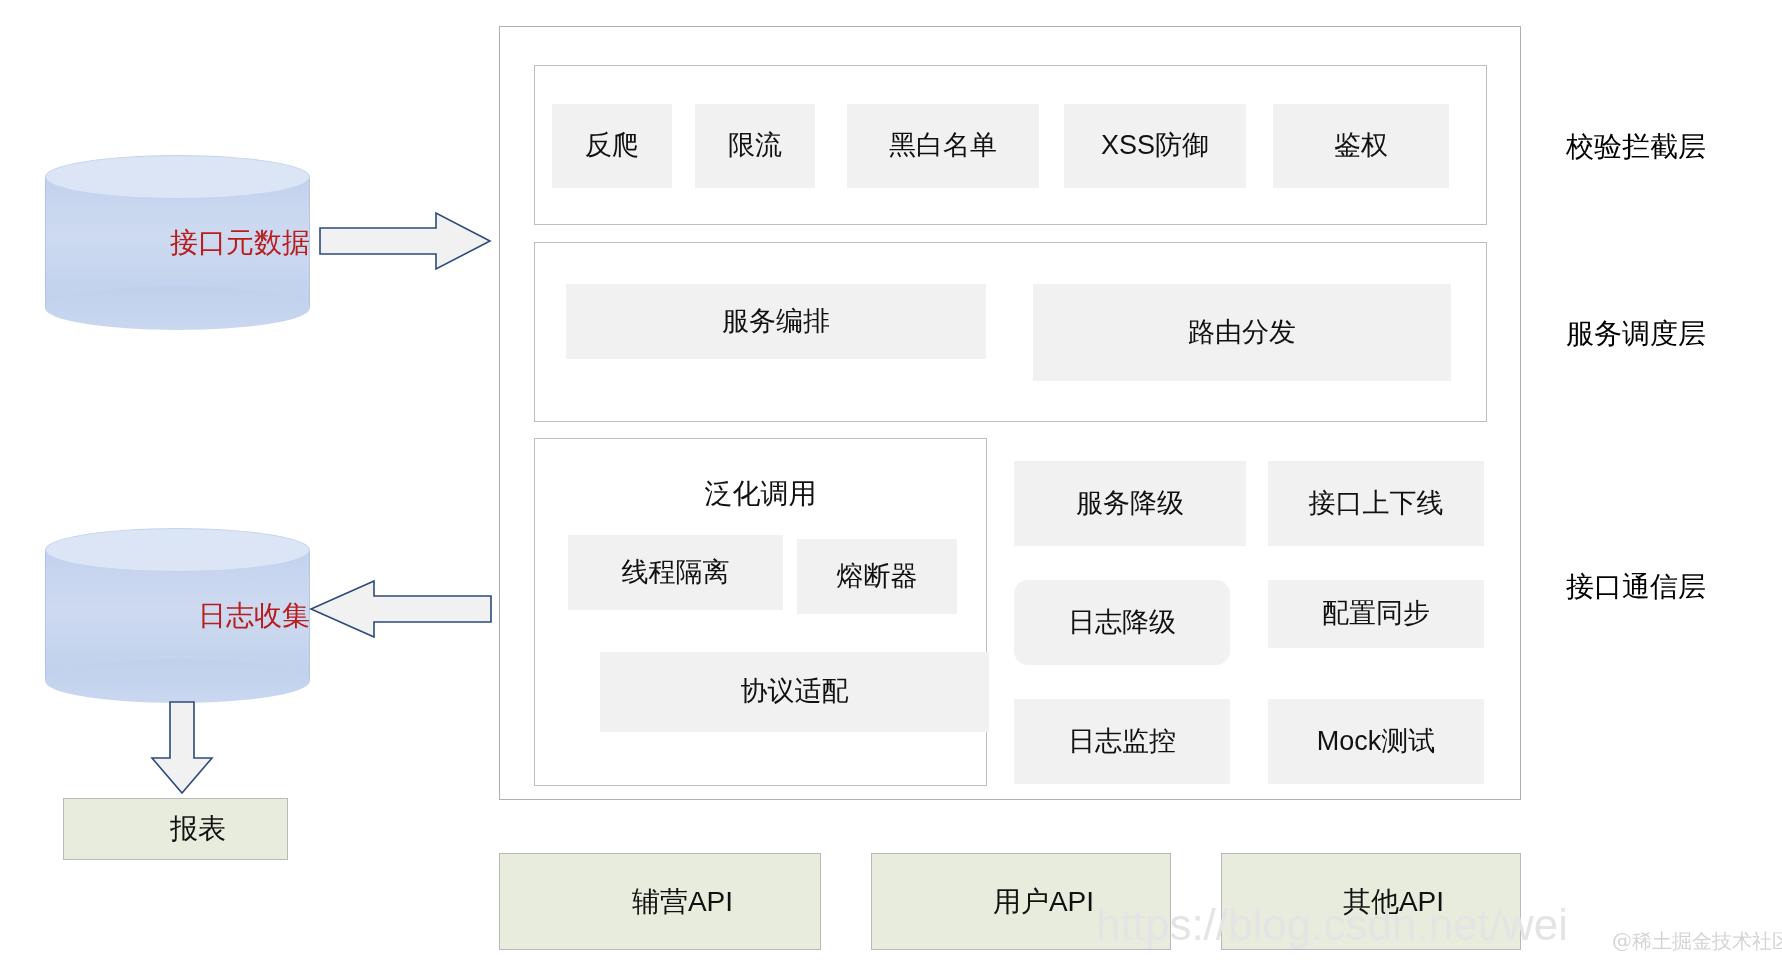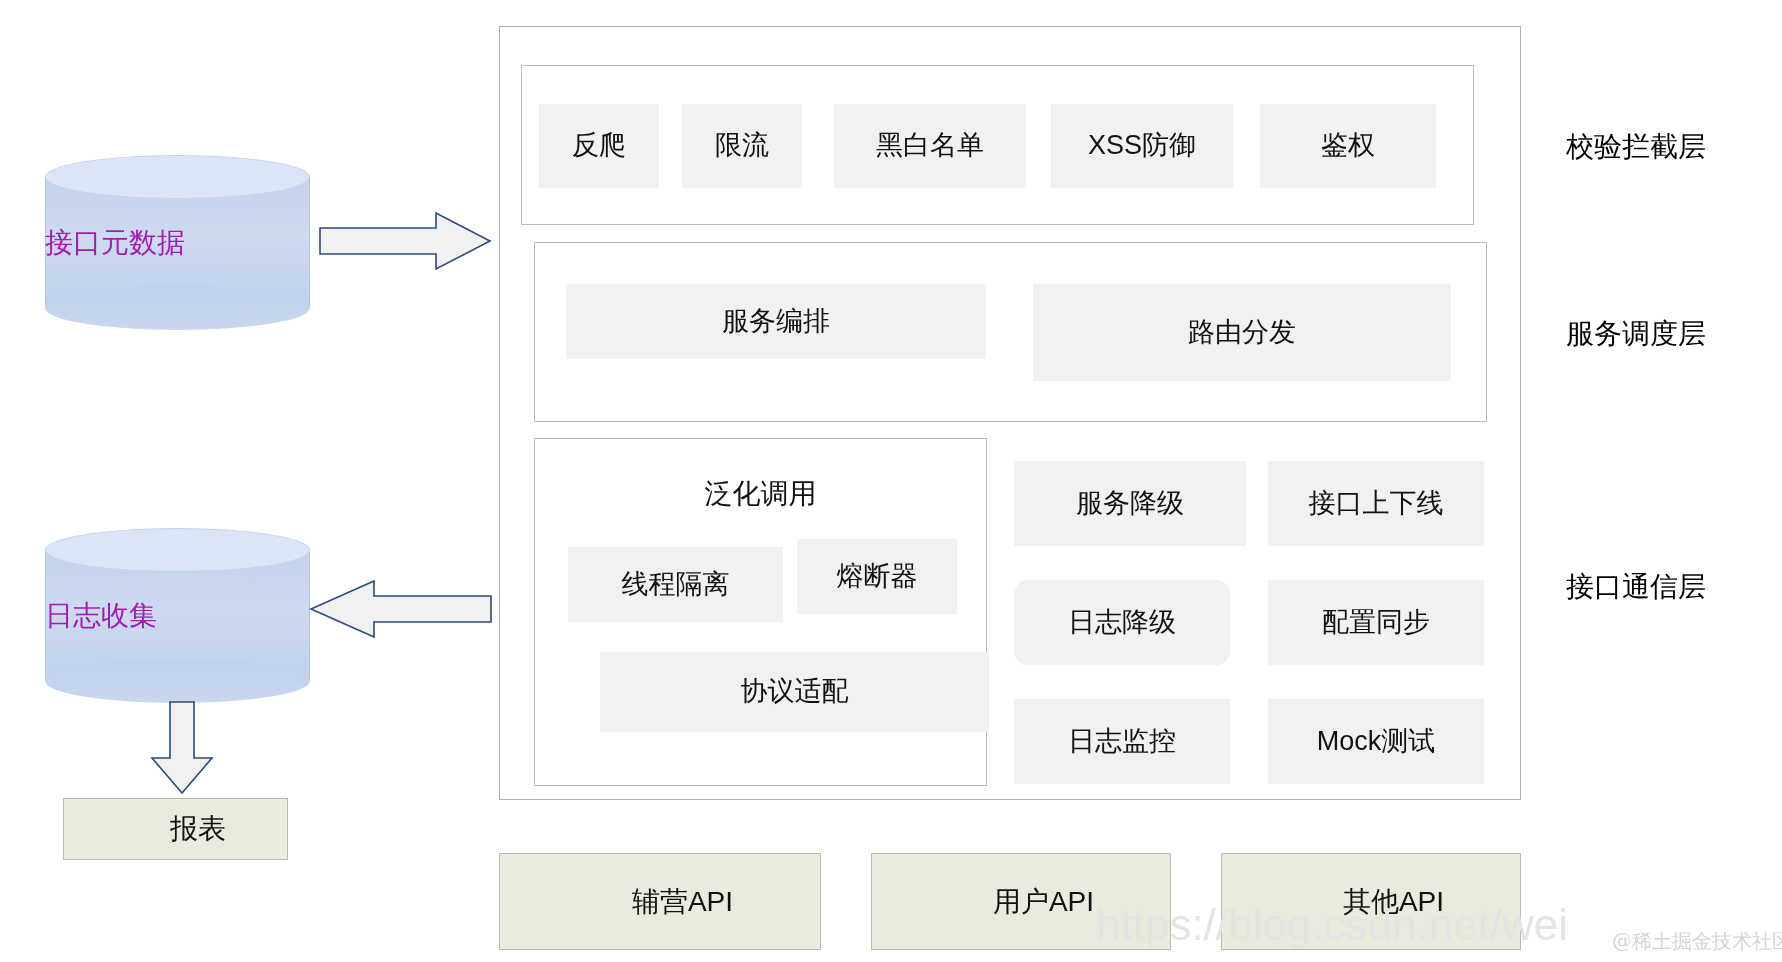--- a/index.html
+++ b/index.html
@@ -54,23 +54,23 @@
     border-radius: 50%;
     background: #dbe5f6;
     border: 1px solid #c3d2ed;
     box-sizing: border-box;
   }
   .cyl .label {
     position: absolute;
     left: 0; right: 0;
     top: 50%;
     transform: translateY(-50%);
-    text-align: left;
-    font-size: 28px;
-    color: #a21caf;
+    text-align: right;
+    font-size: 28px;
+    color: #b91c1c;
     z-index: 5;
   }
 
   
   .outer-panel {
     position: absolute;
     border: 1px solid #b0b0b0;
     background: #ffffff;
   }
   .sub-panel {
@@ -171,21 +171,21 @@
   <svg class="abs" style="left:148px; top:700px; width:68px; height:96px;" viewBox="0 0 68 96">
     <polygon points="22,2 46,2 46,58 64,58 34,93 4,58 22,58" fill="#f1f1f1" stroke="#2c4a7c" stroke-width="1.6"></polygon>
   </svg>
 
   <div class="greenbox" style="left:63px; top:798px; width:225px; height:62px;">
     <span>报表</span>
   </div>
 
   <div class="outer-panel" style="left:499px; top:26px; width:1020px; height:772px;">
 
-    <div class="sub-panel" style="left:21px; top:38px; width:953px; height:160px;">
+    <div class="sub-panel" style="left:34px; top:38px; width:953px; height:160px;">
       <div class="chip" style="left:17px; top:38px; width:120px; height:84px;">
         <span>反爬</span>
       </div>
       <div class="chip" style="left:160px; top:38px; width:120px; height:84px;">
         <span>限流</span>
       </div>
       <div class="chip" style="left:312px; top:38px; width:192px; height:84px;">
         <span>黑白名单</span>
       </div>
       <div class="chip" style="left:529px; top:38px; width:182px; height:84px;">
@@ -200,41 +200,41 @@
       <div class="chip" style="left:31px; top:41px; width:420px; height:75px;">
         <span>服务编排</span>
       </div>
       <div class="chip" style="left:498px; top:41px; width:418px; height:97px;">
         <span>路由分发</span>
       </div>
     </div>
 
     <div class="sub-panel" style="left:34px; top:411px; width:453px; height:348px;">
       <div class="panel-title" style="left:0; right:0; top:36px;">泛化调用</div>
-      <div class="chip" style="left:33px; top:108px; width:215px; height:75px;">
+      <div class="chip" style="left:33px; top:96px; width:215px; height:75px;">
         <span>线程隔离</span>
       </div>
       <div class="chip" style="left:262px; top:100px; width:160px; height:75px;">
         <span>熔断器</span>
       </div>
       <div class="chip" style="left:33px; top:213px; width:389px; height:80px;margin-left:32px;">
         <span>协议适配</span>
       </div>
     </div>
 
     <div class="chip" style="left:514px; top:434px; width:232px; height:85px;">
       <span>服务降级</span>
     </div>
     <div class="chip" style="left:768px; top:434px; width:216px; height:85px;">
       <span>接口上下线</span>
     </div>
     <div class="chip" style="left:514px; top:553px; width:216px; height:85px;border-radius:14px;">
       <span>日志降级</span>
     </div>
-    <div class="chip" style="left:768px; top:553px; width:216px; height:85px;">
+    <div class="chip" style="left:768px; top:553px; width:216px; height:68px;">
       <span>配置同步</span>
     </div>
     <div class="chip" style="left:514px; top:672px; width:216px; height:85px;">
       <span>日志监控</span>
     </div>
     <div class="chip" style="left:768px; top:672px; width:216px; height:85px;">
       <span>Mock测试</span>
     </div>
   </div>
 

